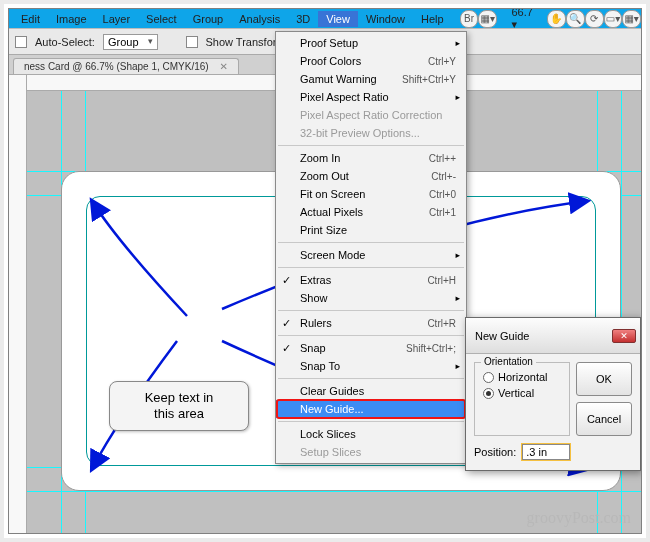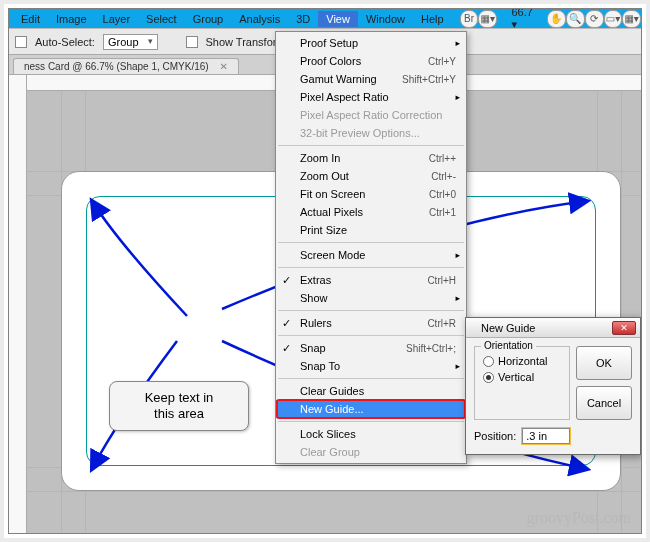--- a/index.html
+++ b/index.html
@@ -33,21 +33,21 @@
   .dropdown { position:absolute; left:266px; top:22px; width:192px; background:#f2f2f2; border:1px solid #8a8a8a; box-shadow:2px 2px 6px rgba(0,0,0,.3); font-size:11px; padding:2px 0;}
   .dditem { display:flex; align-items:center; height:18px; padding:0 10px 0 24px; position:relative; color:#000; justify-content:space-between; white-space:nowrap;}
   .dditem.disabled { color:#9a9a9a;}
   .dditem.sel { background:#3b8cf4; color:#fff;}
   .dditem .chkmark { position:absolute; left:6px; font-size:11px;}
   .ddsep { height:1px; background:#c8c8c8; margin:3px 2px;}
   .dditem .sc { color:#555; font-size:10px; padding-left:12px;}
   .arrow-sub::after{ content:"▸"; position:absolute; right:6px; font-size:9px;}
   .highlight { position:absolute; border:2px solid #f01414; border-radius:3px; pointer-events:none;}
   .dialog { position:absolute; left:456px; top:308px; width:176px; background:#f2f2f2; border:1px solid #6a6a6a; box-shadow:2px 2px 8px rgba(0,0,0,.4);}
-  .titlebar { height:20px; background:linear-gradient(#fdfdfd,#dedede); border-bottom:1px solid #b0b0b0; display:flex; align-items:center; justify-content:space-between; padding:0 4px 0 15px; font-size:11px;}
+  .titlebar { height:36px; background:linear-gradient(#fdfdfd,#dedede); border-bottom:1px solid #b0b0b0; display:flex; align-items:center; justify-content:space-between; padding:0 4px 0 9px; font-size:11px;}
   .closebtn { width:24px; height:14px; background:linear-gradient(#f08080,#c43030); border:1px solid #803030; border-radius:2px; color:#fff; display:flex; align-items:center; justify-content:center; font-size:9px;}
   .dlgbody { padding:8px; display:flex; gap:6px;}
   .fieldset { border:1px solid #bcbcbc; padding:4px 8px 8px; font-size:11px; position:relative; flex:1;}
   .fieldset .legend { position:absolute; top:-7px; left:6px; background:#f2f2f2; padding:0 3px; font-size:10px;}
   .radio-row { display:flex; align-items:center; gap:4px; margin-top:4px;}
   .radio { width:11px; height:11px; border-radius:50%; border:1px solid #666; background:#fff; display:inline-flex; align-items:center; justify-content:center;}
   .radio.checked::after { content:""; width:5px; height:5px; background:#333; border-radius:50%;}
   .btncol { display:flex; flex-direction:column; gap:6px;}
   .winbtn { width:56px; height:34px; background:linear-gradient(#fff,#e3e3e3); border:1px solid #8a8a8a; border-radius:3px; font-size:11px; display:flex; align-items:center; justify-content:center;}
   .posrow { display:flex; align-items:center; gap:6px; padding:0 8px 10px;}
@@ -217,21 +217,21 @@
           <span>Clear Guides</span>
         </div>
         <div class="dditem sel">
           <span>New Guide...</span>
         </div>
         <div class="ddsep"></div>
         <div class="dditem">
           <span>Lock Slices</span>
         </div>
         <div class="dditem disabled">
-          <span>Clear Group</span>
+          <span>Setup Slices</span>
         </div>
       </div>
     <div class="highlight" style="left:267px; top:390px; width:190px; height:20px;"></div>
 
     <div class="dialog">
       <div class="titlebar">
         <span>New Guide</span>
         <span class="closebtn">✕</span>
       </div>
       <div class="dlgbody">

